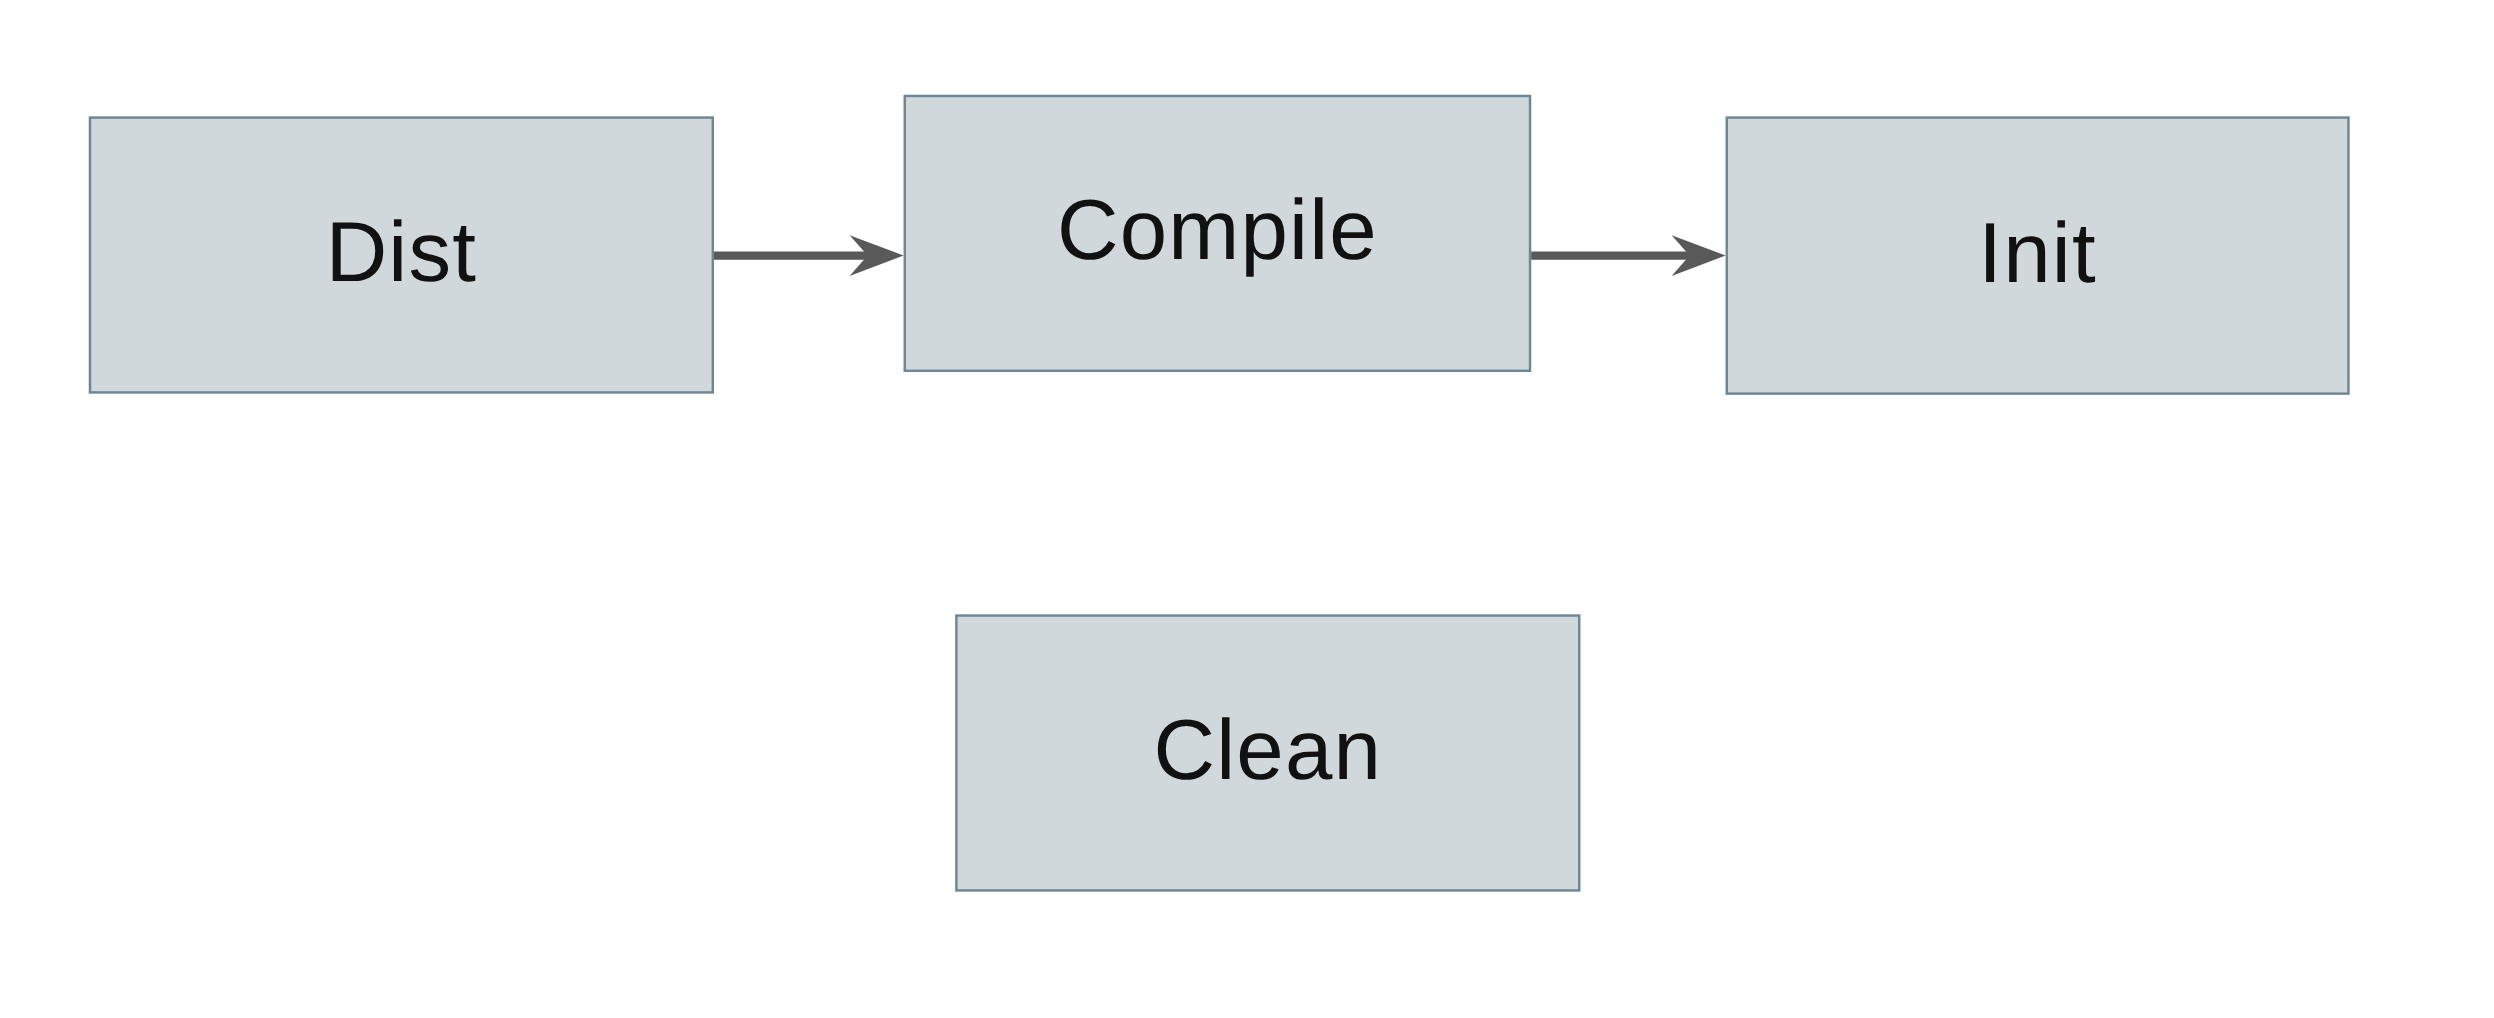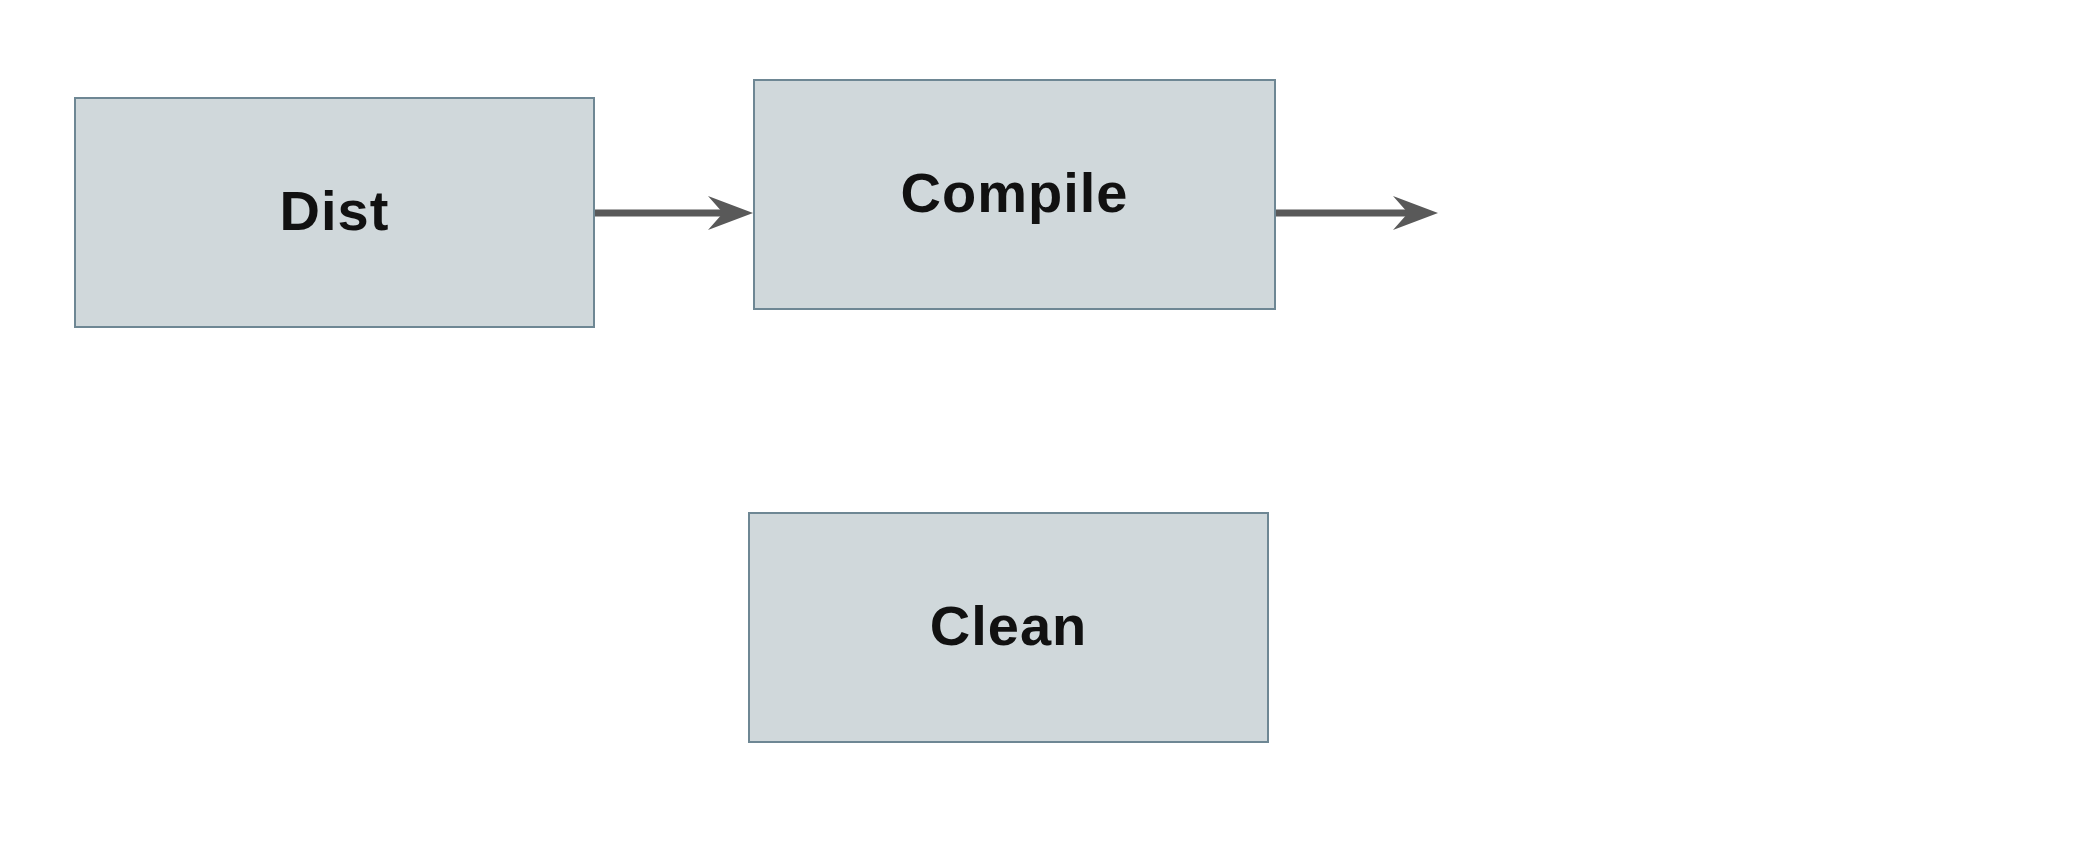--- a/index.html
+++ b/index.html
@@ -19,32 +19,32 @@
     position: absolute;
     box-sizing: border-box;
     background: var(--box-fill, #d0d8db);
     border: 2px solid var(--box-border, #6e8794);
     display: flex;
     align-items: center;
     justify-content: center;
   }
   .node .label {
     color: var(--text-color, #111111);
-    font-size: 56px;
-    font-weight: 700;
+    font-size: 71px;
+    font-weight: 400;
     letter-spacing: 1px;
     line-height: 1;
     
     transform: translateY(-2px);
     white-space: nowrap;
   }
   .node-dist    { left: 74px;   top: 97px;  width: 521px; height: 231px; }
   .node-compile { left: 753px;  top: 79px;  width: 523px; height: 231px; }
   .node-init    { left: 1438px; top: 97px;  width: 520px; height: 232px; }
-  .node-clean   { left: 748px;  top: 512px; width: 521px; height: 231px; }
+  .node-clean   { left: 796px;  top: 512px; width: 521px; height: 231px; }
   .edge {
     position: absolute;
     overflow: visible;
     color: var(--arrow-color, #595959);
   }
   .edge-1 { left: 595px;  top: 183px; }
   .edge-2 { left: 1276px; top: 183px; }
 </style>
 </head>
 <body>
@@ -62,18 +62,21 @@
 
   <div class="node node-compile">
     <span class="label">Compile</span>
   </div>
 
   <svg class="edge edge-2" width="166" height="60" viewBox="0 0 166 60">
     <line x1="0" y1="30" x2="136" y2="30" stroke="currentColor" stroke-width="7"></line>
     <polygon points="162,30 117,13 132,30 117,47" fill="currentColor"></polygon>
   </svg>
 
+  <div class="node node-init">
+    <span class="label">Init</span>
+  </div>
 
   <div class="node node-clean">
     <span class="label">Clean</span>
   </div>
 
 </div>
 
 </body></html>

